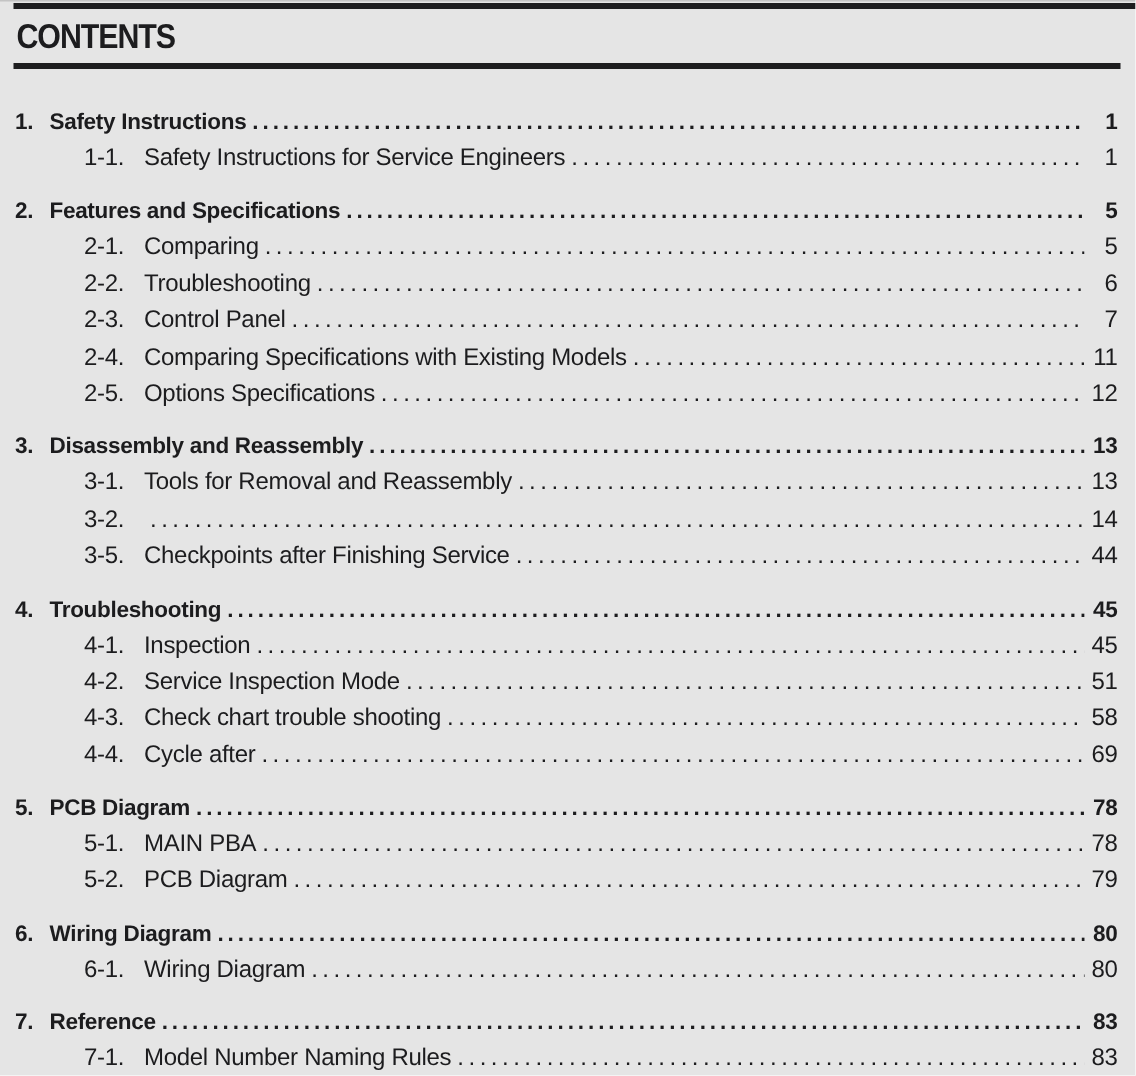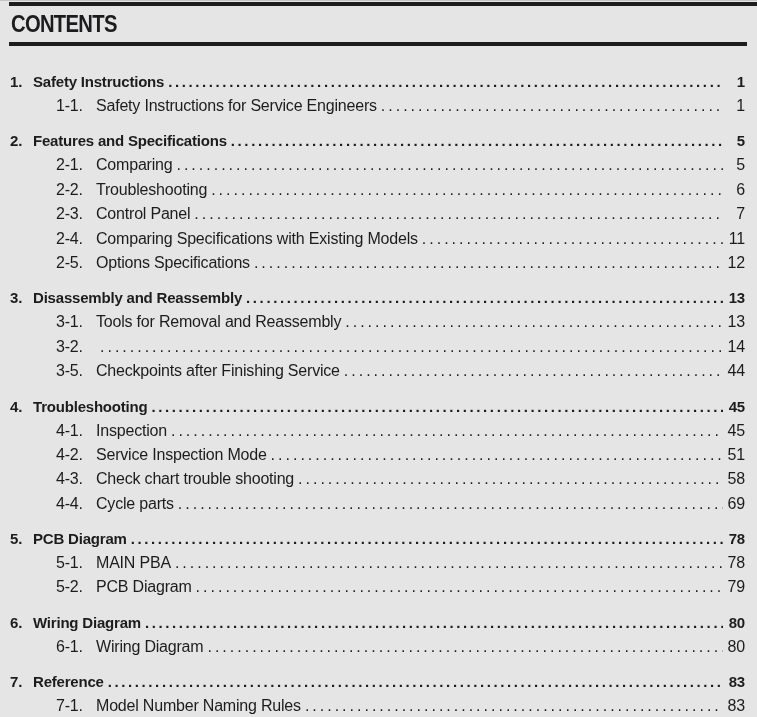--- a/index.html
+++ b/index.html
@@ -217,21 +217,21 @@
           <span class="pagenum">51</span>
         </div>
         <div class="row item">
           <span class="num">4-3.</span>
           <span class="t">Check chart trouble shooting</span>
           <span class="leader"></span>
           <span class="pagenum">58</span>
         </div>
         <div class="row item">
           <span class="num">4-4.</span>
-          <span class="t">Cycle parts</span>
+          <span class="t">Cycle after</span>
           <span class="leader"></span>
           <span class="pagenum">69</span>
         </div>
       </div>
       <div class="group">
         <div class="row heading">
           <span class="num">5.</span>
           <span class="t">PCB Diagram</span>
           <span class="leader"></span>
           <span class="pagenum">78</span>

